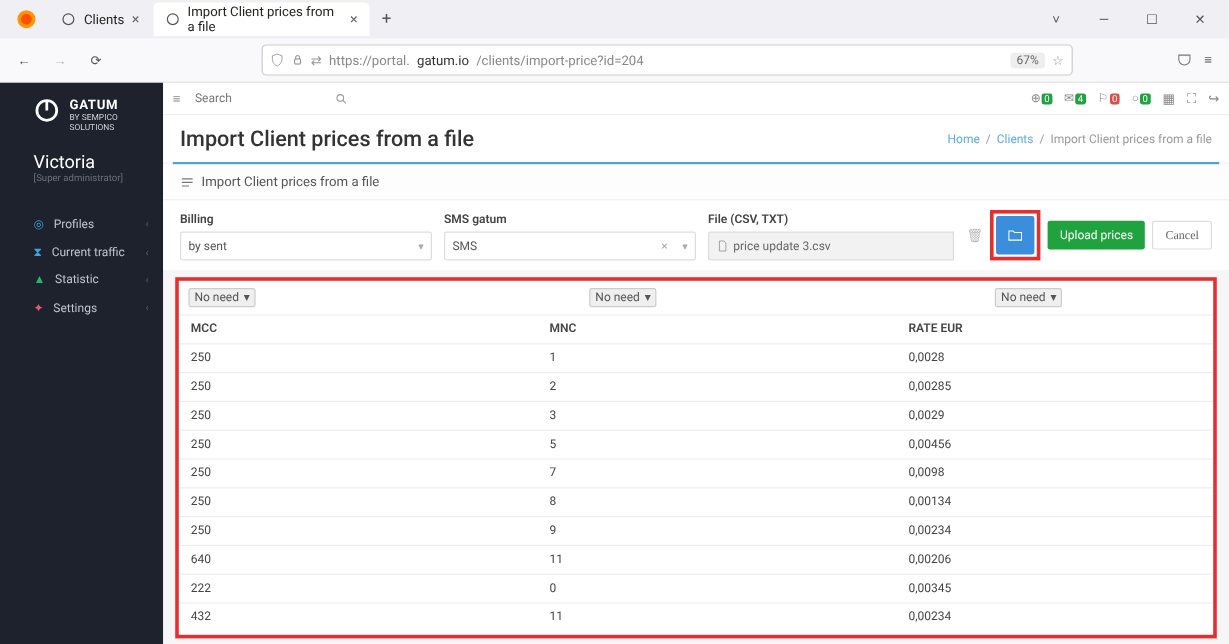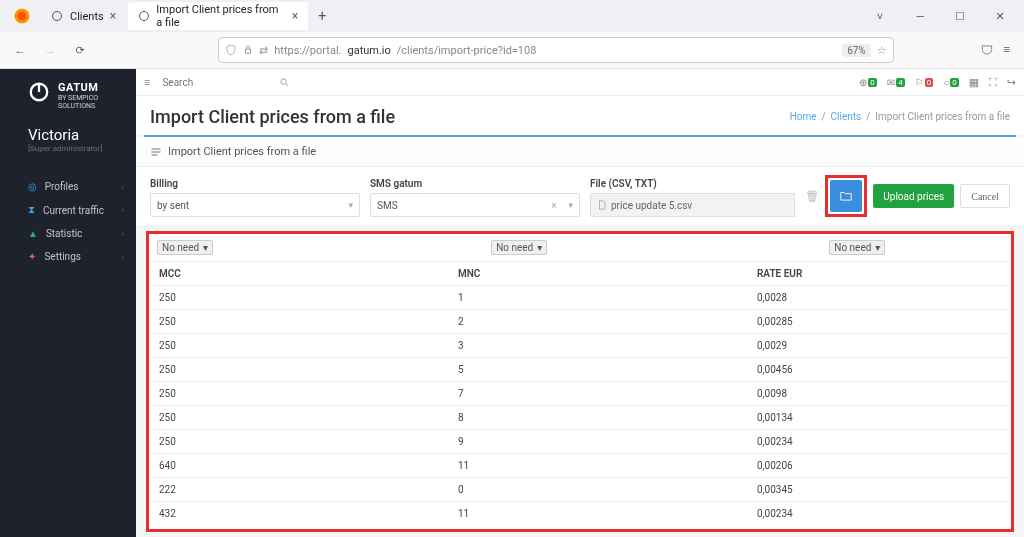--- a/index.html
+++ b/index.html
@@ -145,21 +145,21 @@
       </span>
       <span>
         <svg width="10" height="10" viewBox="0 0 24 24">
             <rect x="6" y="10" width="12" height="10" rx="1" fill="none" stroke="#888" stroke-width="2"></rect>
             <path d="M8 10V7a4 4 0 018 0v3" fill="none" stroke="#888" stroke-width="2"></path>
           </svg>
       </span>
       <span style="color:#999;">⇄</span>
       <span class="url-text">https://portal.</span>
         <span class="url-host">gatum.io</span>
-        <span class="url-text">/clients/import-price?id=108</span>
+        <span class="url-text">/clients/import-price?id=204</span>
       <span style="margin-left:auto;" class="zoom">67%</span>
       <span style="color:#999;">☆</span>
     </div>
     <div class="toolbar-right">
       <span>
         <svg width="14" height="14" viewBox="0 0 24 24">
             <path d="M4 5h16v6a8 8 0 01-16 0V5z" fill="none" stroke="#777" stroke-width="1.5"></path>
           </svg>
       </span>
       <span>≡</span>
@@ -291,21 +291,21 @@
       </div>
       <div class="filter-col col-file">
         <span class="filter-label">File (CSV, TXT)</span>
         <div class="file-picker">
           <div class="file-box">
             <span>
               <svg width="10" height="10" viewBox="0 0 24 24">
                   <path d="M6 2h9l4 4v16H6z" fill="none" stroke="#888" stroke-width="1.5"></path>
                 </svg>
             </span>
-            <span>price update 5.csv</span>
+            <span>price update 3.csv</span>
           </div>
         </div>
       </div>
       <div class="filter-actions">
         <span style="color:#bbb;">🗑</span>
         <span class="red-box">
           <span class="file-browse">
             <svg width="14" height="14" viewBox="0 0 24 24">
                 <path d="M3 6h6l2 2h10v11H3z" fill="none" stroke="#fff" stroke-width="1.5"></path>
               </svg>

